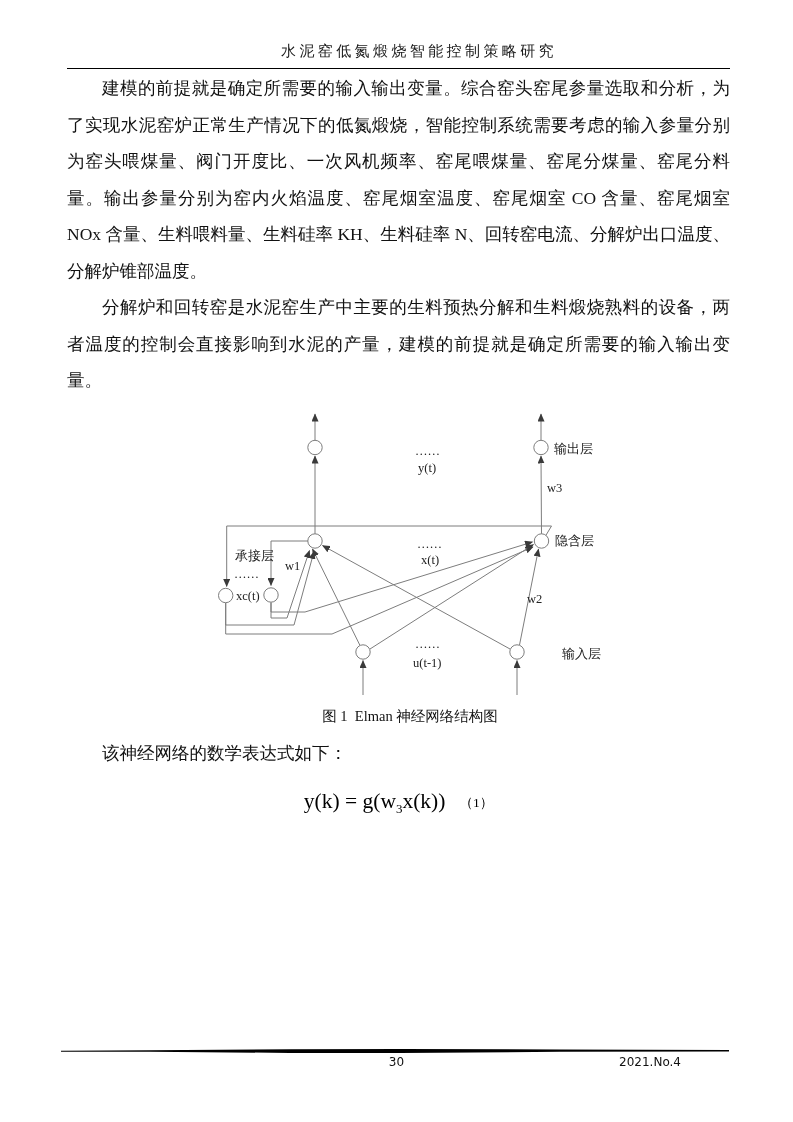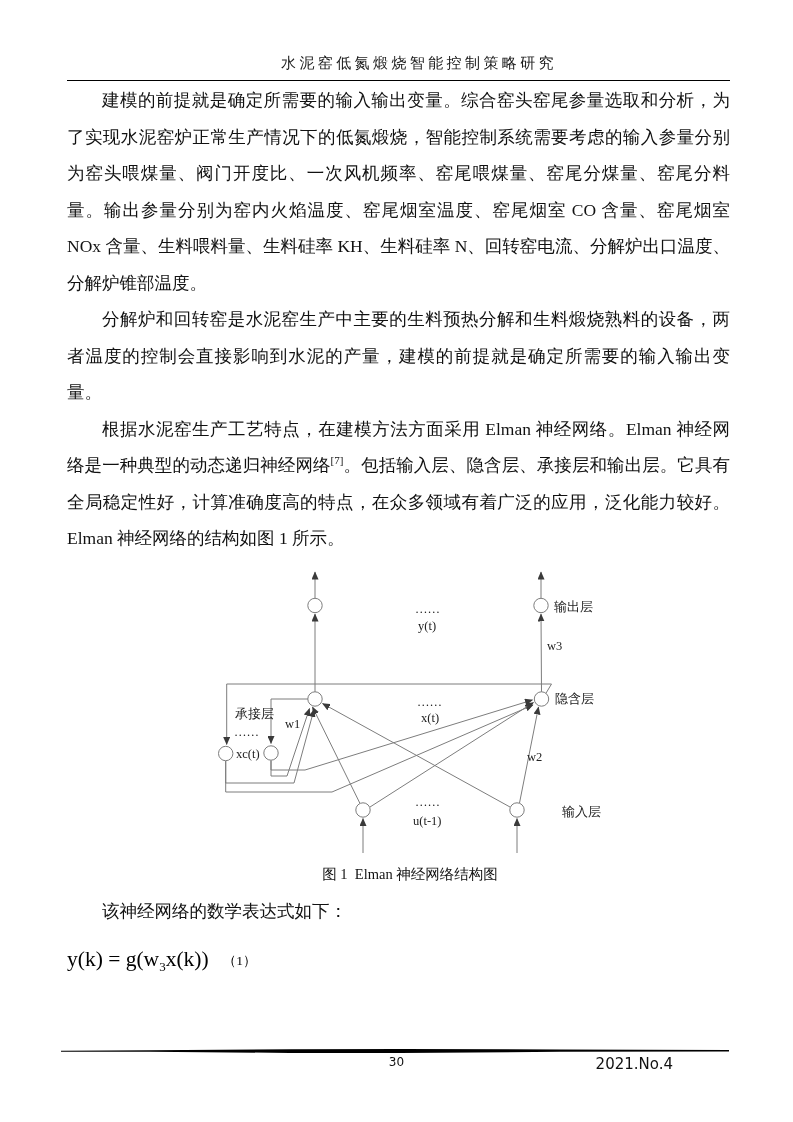--- a/index.html
+++ b/index.html
@@ -6,21 +6,21 @@
   .page{
     position:relative;
     width:793px;height:1122px;
     background:#ffffff;
     overflow:hidden;
     font-family:"Liberation Serif","DejaVu Serif",serif;
     color:#111;
   }
   
   .header-title{
-    padding-top:53px;
+    padding-top:41px;
     padding-left:45px;
     line-height:21px;
     font-size:15px;
     letter-spacing:3.4px;
     text-align:center;
     color:#1a1a1a;
   }
   .header-rule{
     margin:6px 63px 0 67px;
     border-top:1.6px solid #000;
@@ -67,21 +67,21 @@
     margin-top:1px;
     font-family:Liberation Serif, serif;
     font-size:14.5px;
     line-height:25px;
     color:#111;
     white-space:pre;
   }
   
   .formula{
     margin-top:14px;
-    text-align:left;
+    text-align:center;
     font-size:21.5px;
     line-height:32px;
     color:#000;
   }
   .formula sub{font-size:13px;}
   .formula .f-num{
     font-size:13.5px;
     margin-left:14px;
     vertical-align:1px;
   }
@@ -94,43 +94,42 @@
   .footer-line{display:block;}
   .footer-page{
     position:absolute;
     top:9px;left:0;width:100%;
     text-align:center;
     font-family:"DejaVu Sans","Liberation Sans",sans-serif;
     font-size:12px;color:#111;
   }
   .footer-issue{
     position:absolute;
-    top:9px;right:120px;
+    top:9px;right:112px;
     font-family:"DejaVu Sans","Liberation Sans",sans-serif;
-    font-size:15px;color:#111;
+    font-size:12px;color:#111;
   }
 </style>
 </head>
 <body>
 
 <div class="page">
 
   <div class="header">
     <div class="header-title">水泥窑低氮煅烧智能控制策略研究</div>
     <div class="header-rule"></div>
   </div>
 
   <div class="content">
 
     <p class="body-p">建模的前提就是确定所需要的输入输出变量。综合窑头窑尾参量选取和分析，为了实现水泥窑炉正常生产情况下的低氮煅烧，智能控制系统需要考虑的输入参量分别为窑头喂煤量、阀门开度比、一次风机频率、窑尾喂煤量、窑尾分煤量、窑尾分料量。输出参量分别为窑内火焰温度、窑尾烟室温度、窑尾烟室 CO 含量、窑尾烟室 NOx 含量、生料喂料量、生料硅率 KH、生料硅率 N、回转窑电流、分解炉出口温度、分解炉锥部温度。</p>
 
 
     <p class="body-p">分解炉和回转窑是水泥窑生产中主要的生料预热分解和生料煅烧熟料的设备，两者温度的控制会直接影响到水泥的产量，建模的前提就是确定所需要的输入输出变量。</p>
 
-    <p class="body-p"><span>根据水泥窑生产工艺特点，在建模方法方面采用 Elman 神经网络。Elman 神经网络是一种典型的动态递归神经网络</span><sup class="citation-sup">[7]</sup><span>。包括输入层、隐含层、承接层和输出层。它具有全局稳定性好，计算准确度高的特点，在众多领域有着广泛的应用，泛化能力较好。Elman 神经网络的结构如图 1 所示。</span></p>
 
     <figure class="figure" style="margin-top:4px;margin-left:103px;margin-right:0;margin-bottom:0;">
       <svg class="diagram" width="480" height="300" viewBox="0 0 480 300">
         <defs>
           <marker id="ah" markerWidth="9" markerHeight="7" refX="7.5" refY="3.5" orient="auto">
             <path d="M0,0 L8,3.5 L0,7 Z" fill="#3a3a3a"></path>
           </marker>
         </defs>
 
         <g stroke="#7d7d7d" stroke-width="1" fill="none">

